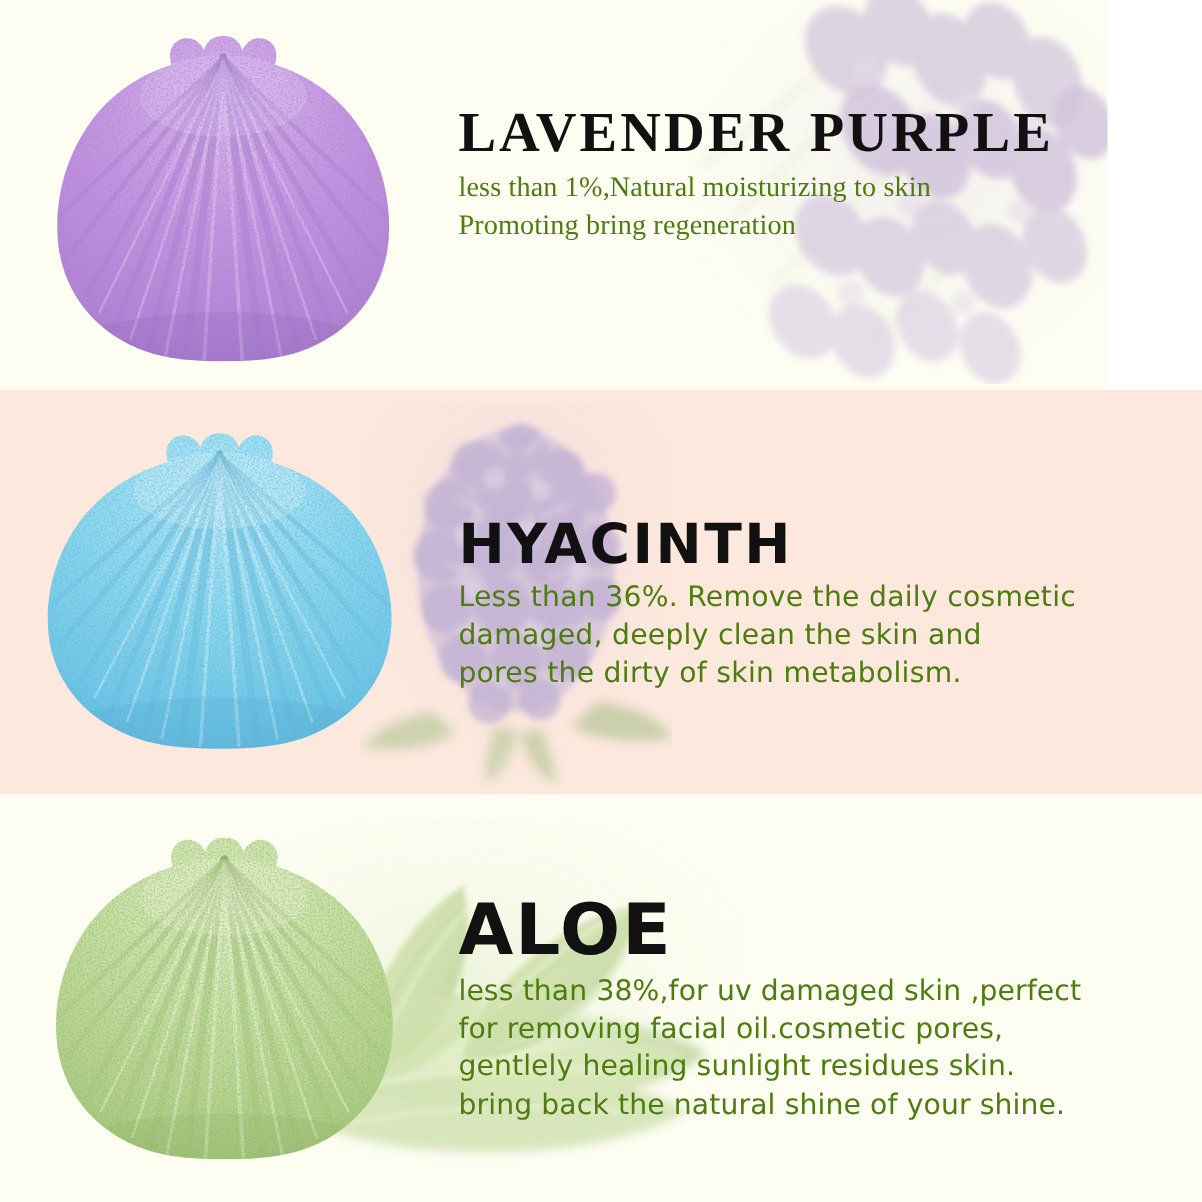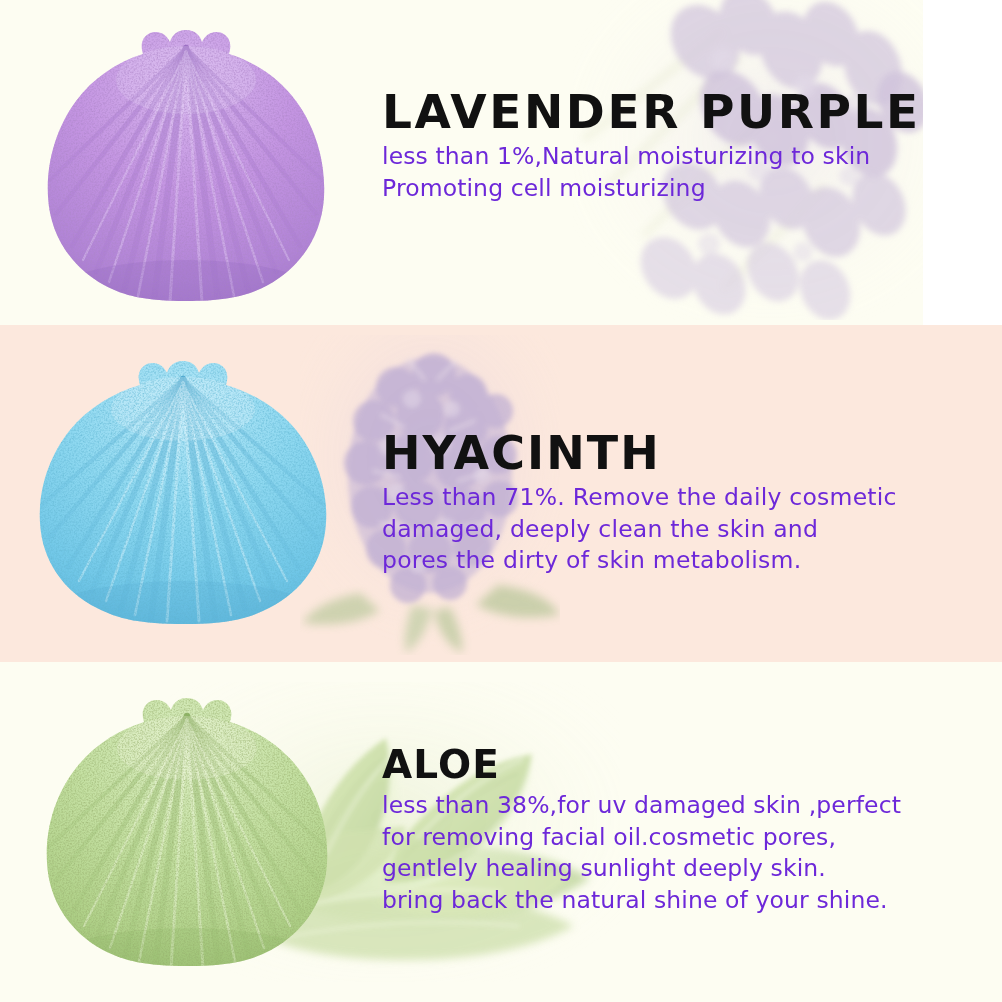--- a/index.html
+++ b/index.html
@@ -5,21 +5,21 @@
   html,body{margin:0;padding:0;}
   body{
     width:1002px;height:1002px;overflow:hidden;
     background:#ffffff;
     font-family:"DejaVu Sans","Liberation Sans",sans-serif;
   }
   .sheet{position:relative;width:1002px;height:1002px;background:#ffffff;overflow:hidden;}
 
   
   .panel{position:absolute;left:0;overflow:hidden;}
-  .panel-1{top:0;width:923px;height:325px;background:#fdfdf2;}
+  .panel-1{top:0;width:923px;height:325px;background:#fdfdf2;font-family:Liberation Serif, serif;}
   .panel-2{top:325px;width:1001px;height:337px;background:#fce8dd;padding-left:20px;}
   .panel-3{top:662px;width:1002px;height:340px;background:#fdfdf2;}
 
   
   .botanical{position:absolute;pointer-events:none;}
 
   
   .lav-wrap{right:-10px;top:-10px;width:360px;height:330px;opacity:.55;}
 
   
@@ -35,23 +35,23 @@
 
   
   .copy{position:absolute;z-index:6;}
   .title{
     font-weight:bold;color:#111111;
     letter-spacing:.02em;line-height:1;margin:0 0 6px 0;
     white-space:nowrap;
   }
   .t-lav{font-size:47px;letter-spacing:.055em;}
   .t-hya{font-size:46px;letter-spacing:.045em;}
-  .t-aloe{font-size:39px;letter-spacing:.03em;}
+  .t-aloe{font-size:59px;letter-spacing:.03em;}
   .body-line{
-    font-size:23.5px;color:#6d28d9;line-height:31.5px;
+    font-size:23.5px;color:#4d7c0f;line-height:31.5px;
     white-space:nowrap;letter-spacing:.005em;
   }
   .p2 .body-line{letter-spacing:.01em;}
 </style>
 </head>
 <body>
 
 <div class="sheet">
 
   <div class="panel panel-1">
@@ -171,21 +171,21 @@
             <rect width="300" height="290" filter="url(#spLav)" opacity=".85"></rect>
             <ellipse cx="150" cy="278" rx="140" ry="40" fill="#8f62ba" opacity=".22"></ellipse>
           </g>
         </svg>
       </div>
     </div>
 
     <div class="copy p1" style="left:382px;top:88px;width:560px;">
       <h2 class="title t-lav">LAVENDER PURPLE</h2>
       <div class="body-line">less than 1%,Natural moisturizing to skin</div>
-      <div class="body-line">Promoting cell moisturizing</div>
+      <div class="body-line">Promoting bring regeneration</div>
     </div>
   </div>
 
   <div class="panel panel-2">
 
     <div class="botanical hya-wrap">
       <svg width="260" height="320" viewBox="0 0 260 320">
         <defs>
           <filter id="softhya" x="-30%" y="-30%" width="160%" height="160%">
             <feGaussianBlur stdDeviation="2.6"></feGaussianBlur>
@@ -305,21 +305,21 @@
             <ellipse cx="155" cy="54" rx="72" ry="32" fill="#ddf4fd" opacity=".34"></ellipse>
             <rect width="310" height="275" filter="url(#spBlu)" opacity=".88"></rect>
             <ellipse cx="155" cy="264" rx="145" ry="38" fill="#4ea5cc" opacity=".20"></ellipse>
           </g>
         </svg>
       </div>
     </div>
 
     <div class="copy p2" style="left:382px;top:105px;width:570px;">
       <h2 class="title t-hya">HYACINTH</h2>
-      <div class="body-line">Less than 71%. Remove the daily cosmetic</div>
+      <div class="body-line">Less than 36%. Remove the daily cosmetic</div>
       <div class="body-line">damaged, deeply clean the skin and</div>
       <div class="body-line">pores the dirty of skin metabolism.</div>
     </div>
   </div>
 
   <div class="panel panel-3">
 
     <div class="botanical aloe-wrap">
       <svg width="470" height="300" viewBox="0 0 470 300">
         <defs>
@@ -424,18 +424,18 @@
             <ellipse cx="151" cy="274" rx="142" ry="38" fill="#87ad5f" opacity=".20"></ellipse>
           </g>
         </svg>
       </div>
     </div>
 
     <div class="copy p3" style="left:382px;top:83px;width:580px;">
       <h2 class="title t-aloe">ALOE</h2>
       <div class="body-line">less than 38%,for uv damaged skin ,perfect</div>
       <div class="body-line">for removing facial oil.cosmetic pores,</div>
-      <div class="body-line">gentlely healing sunlight deeply skin.</div>
+      <div class="body-line">gentlely healing sunlight residues skin.</div>
       <div class="body-line">bring back the natural shine of your shine.</div>
     </div>
   </div>
 
 </div>
 
 </body></html>

